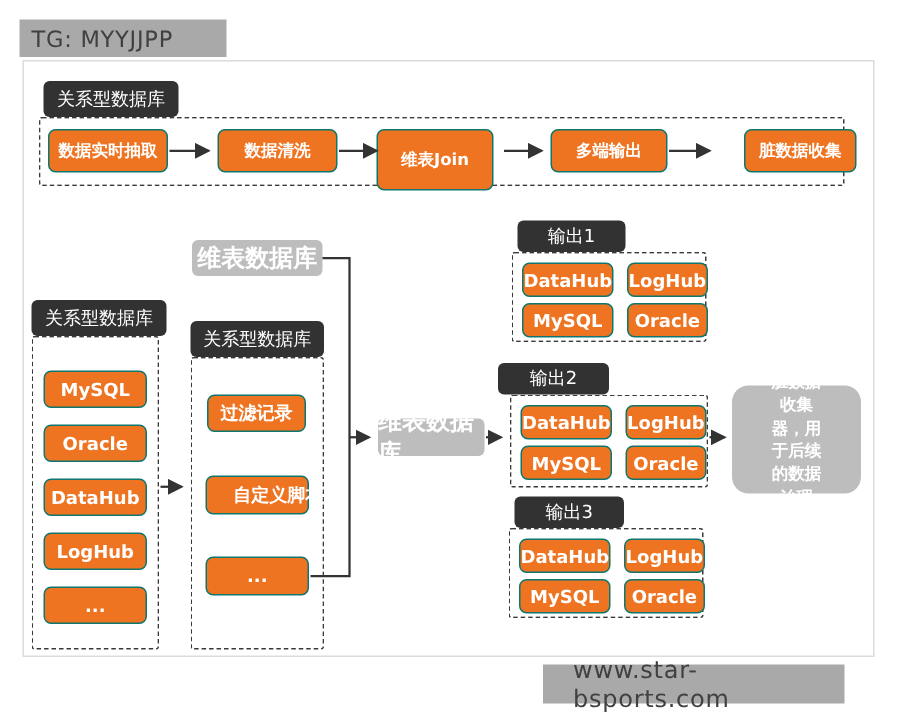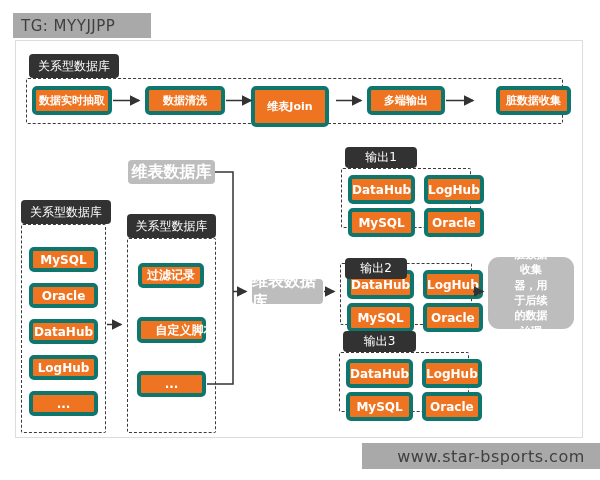--- a/index.html
+++ b/index.html
@@ -14,21 +14,21 @@
   .bar{background:var(--bar);color:#404040;display:flex;align-items:center;}
   .tg{font-size:15px;padding-left:8px;letter-spacing:.5px;}
   .wm{font-size:16px;justify-content:center;letter-spacing:.5px;}
   .tab-dark{
     background:var(--dark);color:#fff;border-radius:4px;
     display:flex;align-items:center;justify-content:center;
     font-size:12px;font-weight:normal;z-index:3;
   }
   .dashed{border:1.6px dashed #3a3a3a;border-radius:2px;background:transparent;z-index:1;}
   .btn{
-    background:var(--orange);color:#fff;border-radius:5px;border:4px solid #0f766e;
+    background:var(--orange);color:#fff;border-radius:5px;border:1px solid #0f766e;
     display:flex;align-items:center;justify-content:center;
     font-weight:bold;z-index:2;white-space:nowrap;
   }
   .btn.sm{font-size:11px;}
   .btn.md{font-size:12px;}
   .gray-pill{
     background:var(--graybox);color:#fff;border-radius:4px;
     display:flex;align-items:center;justify-content:center;
     font-size:16px;font-weight:bold;z-index:2;
   }
@@ -42,21 +42,21 @@
     padding:6px 6px;align-content:start;}
   .outbox .btn{position:relative;height:21px;}
 </style>
 </head>
 <body style="--orange: #ee7421; --dark: #323232; --graybox: #bdbdbd; --bar: #a9a9a9; --line: #333333;">
 
 <div class="abs frame" style="left:15px;top:40px;width:568px;height:398px;"></div>
 
 <div class="abs bar tg" style="left:13px;top:13px;width:138px;height:25px;z-index:4;">TG: MYYJJPP</div>
 
-<div class="abs bar wm" style="left:362px;top:443px;width:238px;height:26px;z-index:4;padding-left:20px;">www.star-bsports.com</div>
+<div class="abs bar wm" style="left:362px;top:443px;width:201px;height:26px;z-index:4;padding-left:20px;">www.star-bsports.com</div>
 
 <div class="abs tab-dark" style="left:29px;top:54px;width:90px;height:24px;">关系型数据库</div>
 <div class="abs dashed" style="left:26px;top:78px;width:537px;height:46px;"></div>
 <div class="abs btn sm" style="left:32px;top:86px;width:80px;height:29px;">数据实时抽取</div>
 <div class="abs btn sm" style="left:145px;top:86px;width:80px;height:29px;">数据清洗</div>
 <div class="abs btn sm" style="left:251px;top:86px;width:78px;height:41px;">维表Join</div>
 <div class="abs btn sm" style="left:367px;top:86px;width:78px;height:29px;">多端输出</div>
 <div class="abs btn sm" style="left:496px;top:86px;width:75px;height:29px;">脏数据收集</div>
 
 <div class="abs tab-dark" style="left:21px;top:200px;width:90px;height:24px;">关系型数据库</div>
@@ -78,21 +78,21 @@
 <div class="abs gray-pill" style="left:252px;top:279px;width:71px;height:25px;">维表数据库</div>
 
 <div class="abs tab-dark" style="left:345px;top:147px;width:72px;height:21px;">输出1</div>
 <div class="abs dashed outbox" style="left:341px;top:168px;width:130px;height:60px;">
   <div class="btn md">DataHub</div>
   <div class="btn md">LogHub</div>
   <div class="btn md">MySQL</div>
   <div class="btn md">Oracle</div>
 </div>
 
-<div class="abs tab-dark" style="left:345px;top:242px;width:62px;height:21px;margin-top:16px;">输出2</div>
+<div class="abs tab-dark" style="left:332px;top:242px;width:74px;height:21px;">输出2</div>
 <div class="abs dashed outbox" style="left:340px;top:263px;width:132px;height:62px;">
   <div class="btn md">DataHub</div>
   <div class="btn md">LogHub</div>
   <div class="btn md">MySQL</div>
   <div class="btn md">Oracle</div>
 </div>
 
 <div class="abs tab-dark" style="left:343px;top:331px;width:73px;height:21px;">输出3</div>
 <div class="abs dashed outbox" style="left:339px;top:352px;width:130px;height:60px;">
   <div class="btn md">DataHub</div>

